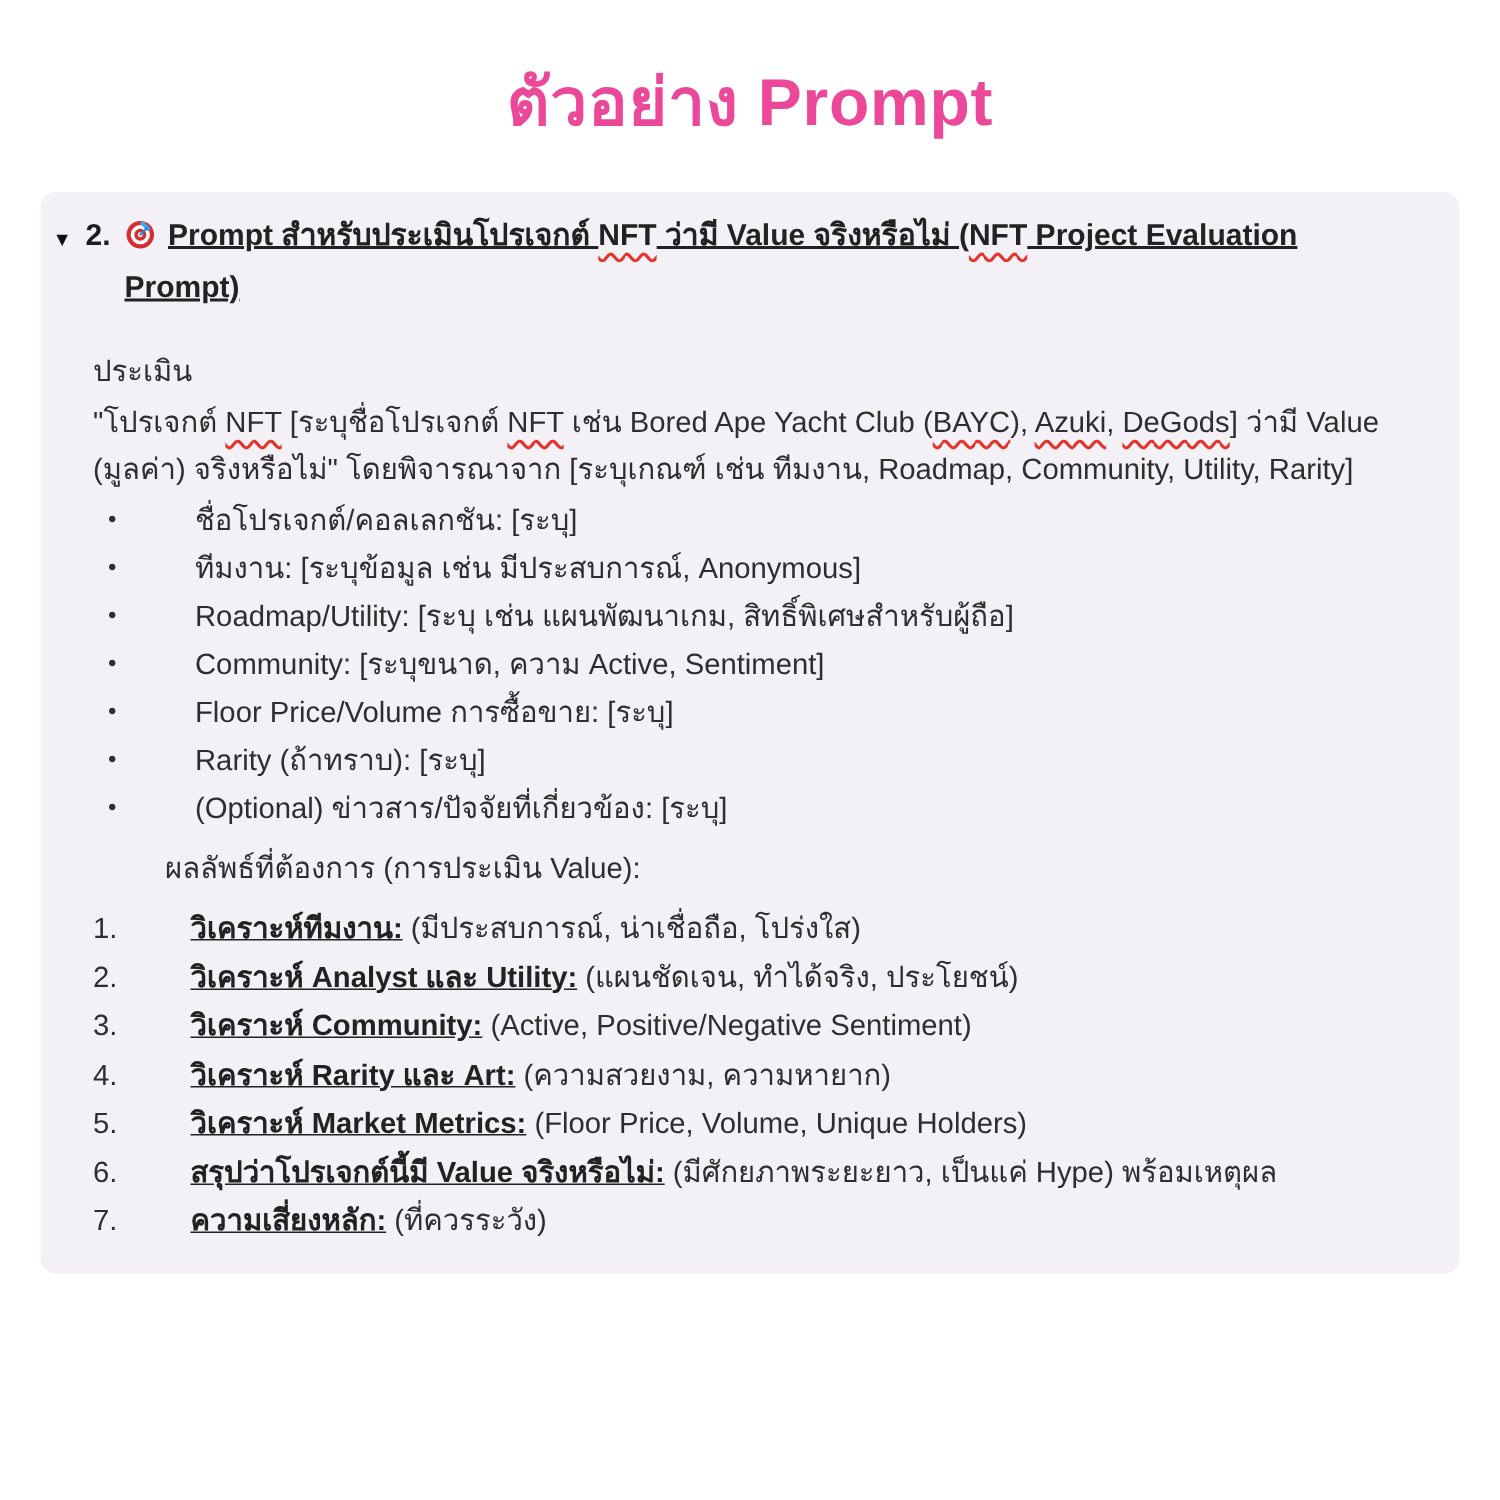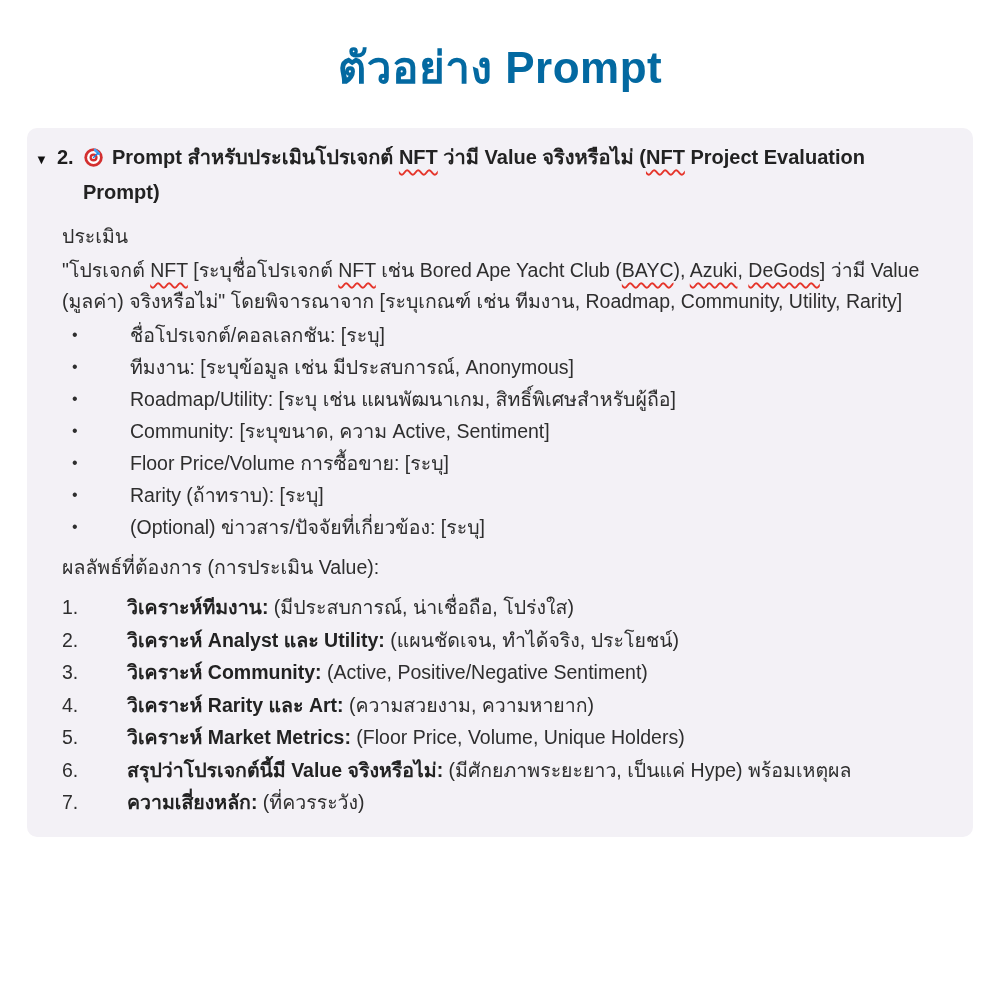--- a/index.html
+++ b/index.html
@@ -1,31 +1,31 @@
 <!DOCTYPE html>
 <html><head>
 <meta charset="utf-8">
 <style>
   * { margin:0; padding:0; box-sizing:border-box; }
   html,body { width:1000px; min-height:1000px; background:#ffffff;
     font-family:"Liberation Sans","DejaVu Sans",sans-serif; color:#2e2e2e; }
-  .page-title { text-align:center; font-size:44px; font-weight:800; color:#0369a1;
+  .page-title { text-align:center; font-size:44px; font-weight:800; color:#ec4899;
     margin-top:32px; letter-spacing:0.5px; }
   .card { width:946px; margin:26px 0 0 27px; background:#f3f1f6; border-radius:10px;
     padding:12px 26px 18px 8px; }
   .card-header { display:flex; align-items:flex-start; font-size:20px; font-weight:700;
     line-height:35px; color:#1e1e1e; cursor:pointer; }
   .disclosure { font-size:13px; width:22px; flex:0 0 22px; text-align:left; color:#111;
     padding-top:2px; line-height:35px; }
   .item-number { flex:0 0 26px; }
   .header-text { flex:1; }
   .header-icon-svg { width:22px; height:22px; vertical-align:-4px; margin-right:7px; }
   .card-body { margin-left:27px; font-size:19.5px; line-height:31px; color:#2e2e2e; }
   .para { margin-top:10px; }
-  .bold { font-weight:700; color:#222; }
+  .bold { font-weight:700; color:#222;text-decoration:underline; }
   .squiggle { text-decoration-line:underline; text-decoration-style:wavy;
     text-decoration-color:#e5352b; text-decoration-thickness:2px; text-underline-offset:5px; }
   .bullet-list { margin-top:2px; }
   .bullet-row { display:flex; line-height:32px; }
   .bullet-marker { flex:0 0 26px; margin-left:10px; text-align:left; font-size:16px; }
   .numbered-list { margin-top:8px; }
   .num-row { display:flex; line-height:32.5px; }
   .num-marker { flex:0 0 33px; }
   .row-text { flex:1;margin-left:32px; }
 </style>
@@ -41,21 +41,21 @@
     <div class="header-text" id="card-title"><svg class="header-icon-svg" viewBox="0 0 24 24">
           <circle cx="11.5" cy="12.5" r="10" fill="#d32f2f"></circle>
           <circle cx="11.5" cy="12.5" r="7" fill="#ffffff"></circle>
           <circle cx="11.5" cy="12.5" r="4.4" fill="#d32f2f"></circle>
           <circle cx="11.5" cy="12.5" r="1.8" fill="#ffffff"></circle>
           <rect x="13.2" y="2.2" width="8.5" height="3" rx="1.2" transform="rotate(45 13.2 2.2)" fill="#42a5f5"></rect>
           <path d="M11.5 12.5 L16.2 7.8" stroke="#1e88e5" stroke-width="1.6" stroke-linecap="round"></path>
         </svg><span class="bold">Prompt สำหรับประเมินโปรเจกต์ </span><span class="bold squiggle">NFT</span><span class="bold"> ว่ามี Value จริงหรือไม่ (</span><span class="bold squiggle">NFT</span><span class="bold"> Project Evaluation</span><br><span class="bold">Prompt)</span></div>
   </div>
   <div class="card-body" id="card-body">
-      <div class="para" style="margin-top: 11px;"><span>ประเมิน</span></div>
+      <div class="para" style="margin-top: 23px;"><span>ประเมิน</span></div>
       <div class="para" style="margin-top: 3px;"><span>"โปรเจกต์ </span><span class="squiggle">NFT</span><span> [ระบุชื่อโปรเจกต์ </span><span class="squiggle">NFT</span><span> เช่น Bored Ape Yacht Club (</span><span class="squiggle">BAYC</span><span>), </span><span class="squiggle">Azuki</span><span>, </span><span class="squiggle">DeGods</span><span>] ว่ามี Value</span><br><span>(มูลค่า) จริงหรือไม่" โดยพิจารณาจาก [ระบุเกณฑ์ เช่น ทีมงาน, Roadmap, Community, Utility, Rarity]</span></div>
       <div class="bullet-list">
         <div class="bullet-row">
           <span class="bullet-marker">•</span>
           <span class="row-text"><span>ชื่อโปรเจกต์/คอลเลกชัน: [ระบุ]</span></span>
         </div>
         <div class="bullet-row">
           <span class="bullet-marker">•</span>
           <span class="row-text"><span>ทีมงาน: [ระบุข้อมูล เช่น มีประสบการณ์, Anonymous]</span></span>
         </div>
@@ -73,21 +73,21 @@
         </div>
         <div class="bullet-row">
           <span class="bullet-marker">•</span>
           <span class="row-text"><span>Rarity (ถ้าทราบ): [ระบุ]</span></span>
         </div>
         <div class="bullet-row">
           <span class="bullet-marker">•</span>
           <span class="row-text"><span>(Optional) ข่าวสาร/ปัจจัยที่เกี่ยวข้อง: [ระบุ]</span></span>
         </div>
       </div>
-      <div class="para" style="margin-top: 9px;"><span>ผลลัพธ์ที่ต้องการ (การประเมิน Value):</span></div>
+      <div class="para" style="margin-top: 9px; margin-left: 48px;"><span>ผลลัพธ์ที่ต้องการ (การประเมิน Value):</span></div>
       <div class="numbered-list">
         <div class="num-row">
           <span class="num-marker">1.</span>
           <span class="row-text"><span class="bold">วิเคราะห์ทีมงาน:</span><span> (มีประสบการณ์, น่าเชื่อถือ, โปร่งใส)</span></span>
         </div>
         <div class="num-row">
           <span class="num-marker">2.</span>
           <span class="row-text"><span class="bold">วิเคราะห์ Analyst และ Utility:</span><span> (แผนชัดเจน, ทำได้จริง, ประโยชน์)</span></span>
         </div>
         <div class="num-row">

